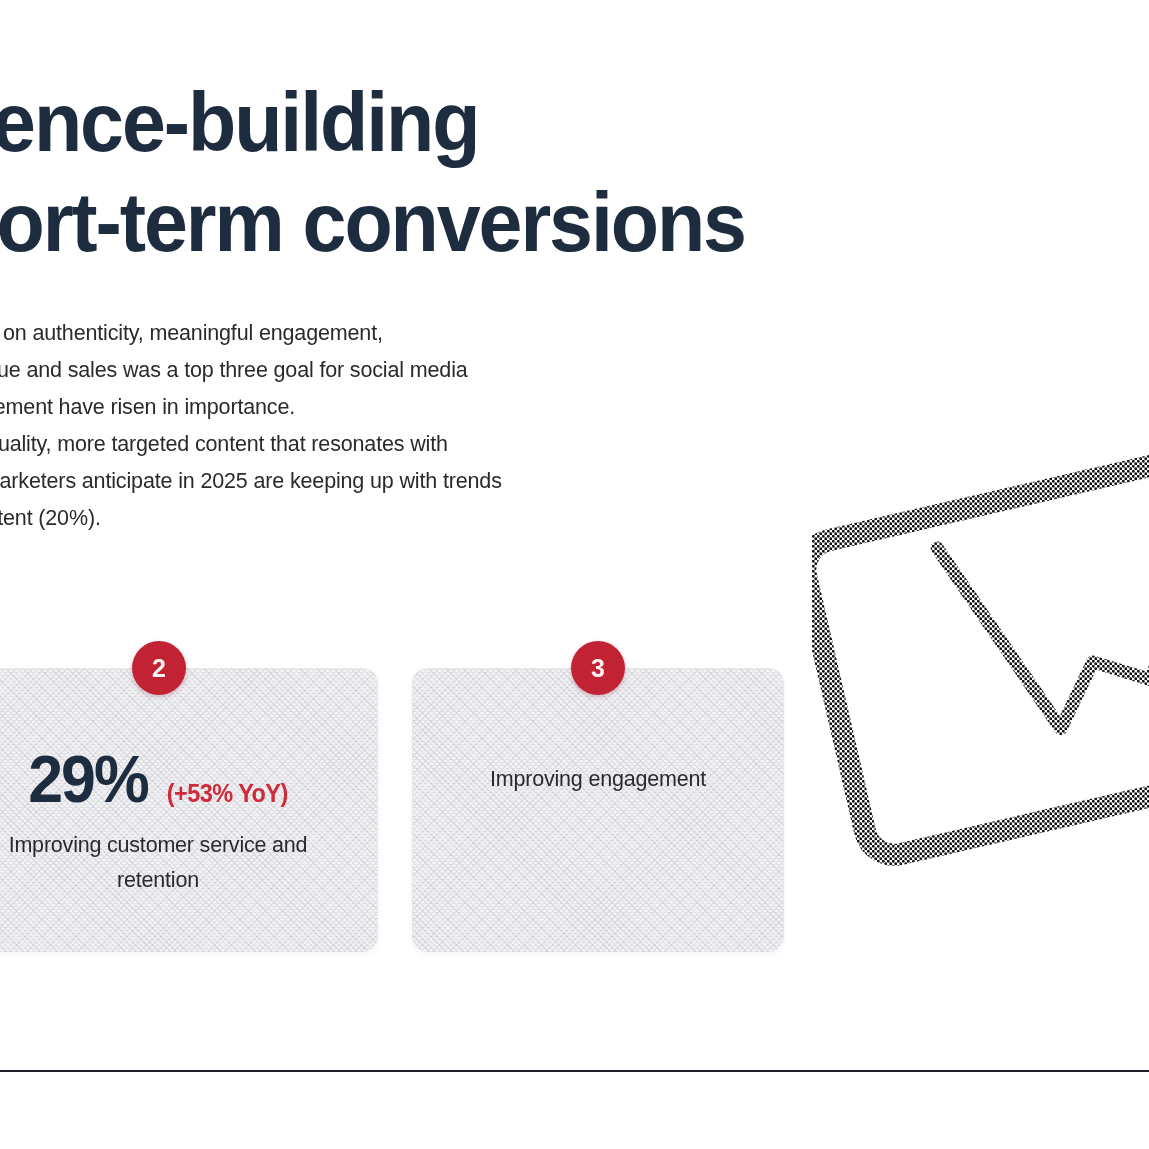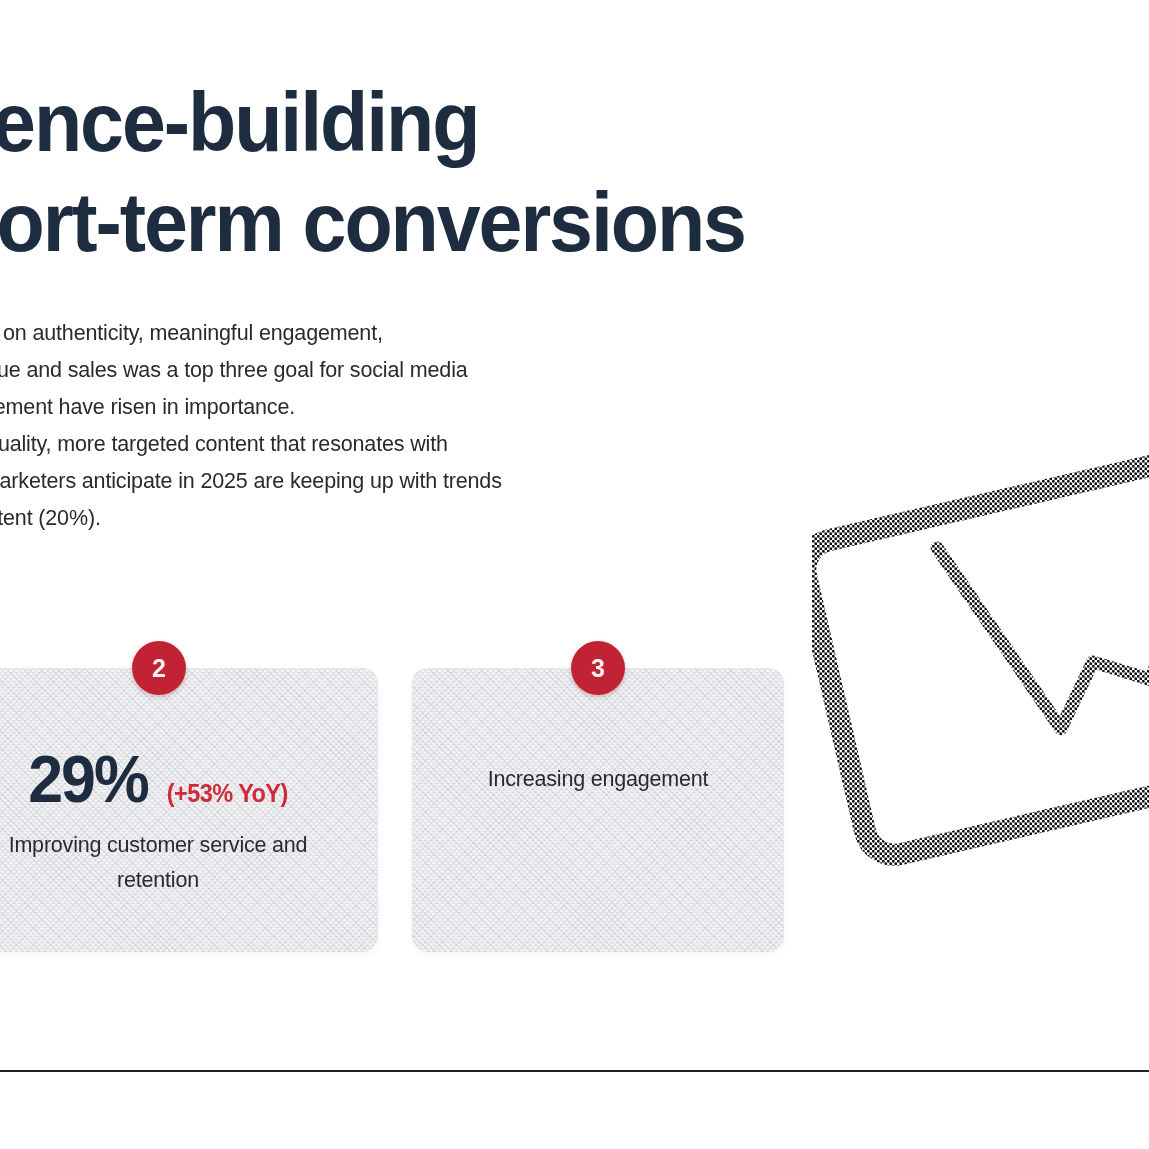--- a/index.html
+++ b/index.html
@@ -192,21 +192,21 @@
         <span class="stat-figure">29%</span>
         <span class="stat-delta">(+53% YoY)</span>
       </div>
       <div class="stat-label">Improving customer service and retention</div>
     </div>
   </div>
 
   <div class="stat-card" id="card-3">
     <div class="badge">3</div>
     <div class="stat-inner">
-      <div class="stat-label">Increasing engagement</div>
+      <div class="stat-label">Improving engagement</div>
     </div>
   </div>
 
   <div id="deco-illustration">
     <svg viewBox="0 0 470 430" xmlns="http://www.w3.org/2000/svg" aria-hidden="true">
       <defs>
         <pattern id="halftone" width="5" height="5" patternUnits="userSpaceOnUse">
           <rect width="5" height="5" fill="#ffffff"></rect>
           <circle cx="1.3" cy="1.3" r="1.45" fill="#111111"></circle>
           <circle cx="3.8" cy="3.8" r="1.45" fill="#111111"></circle>

